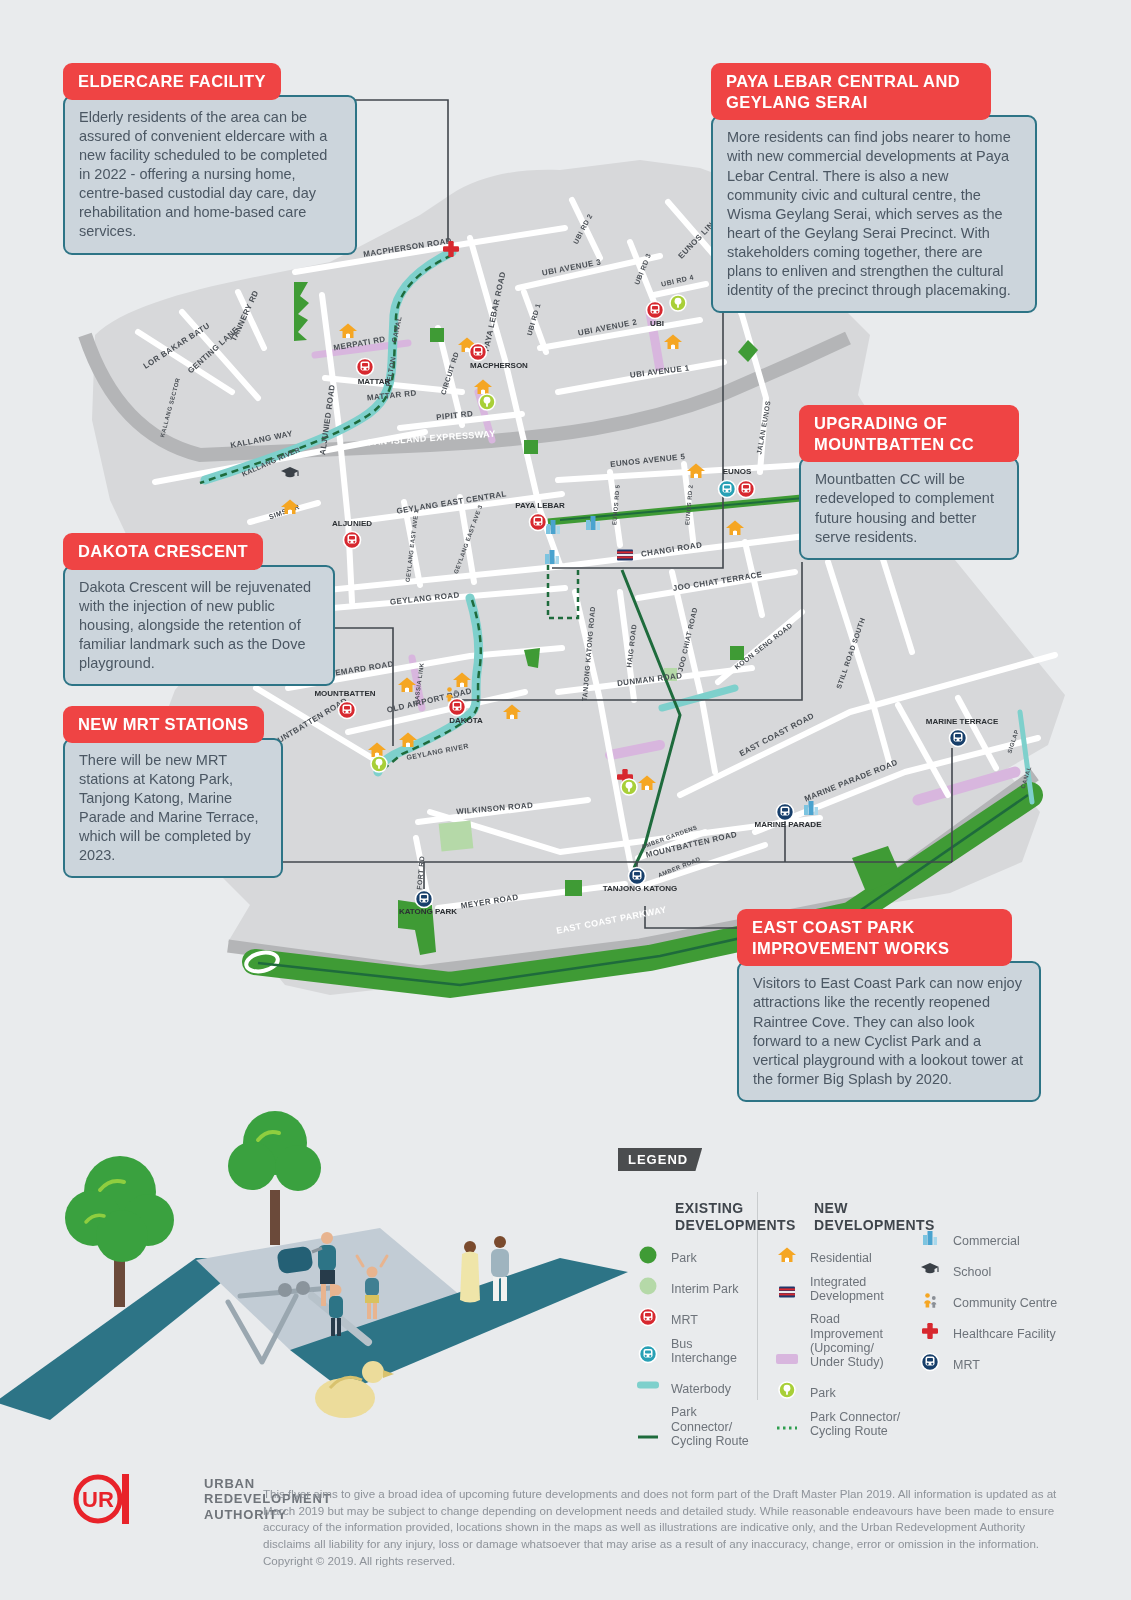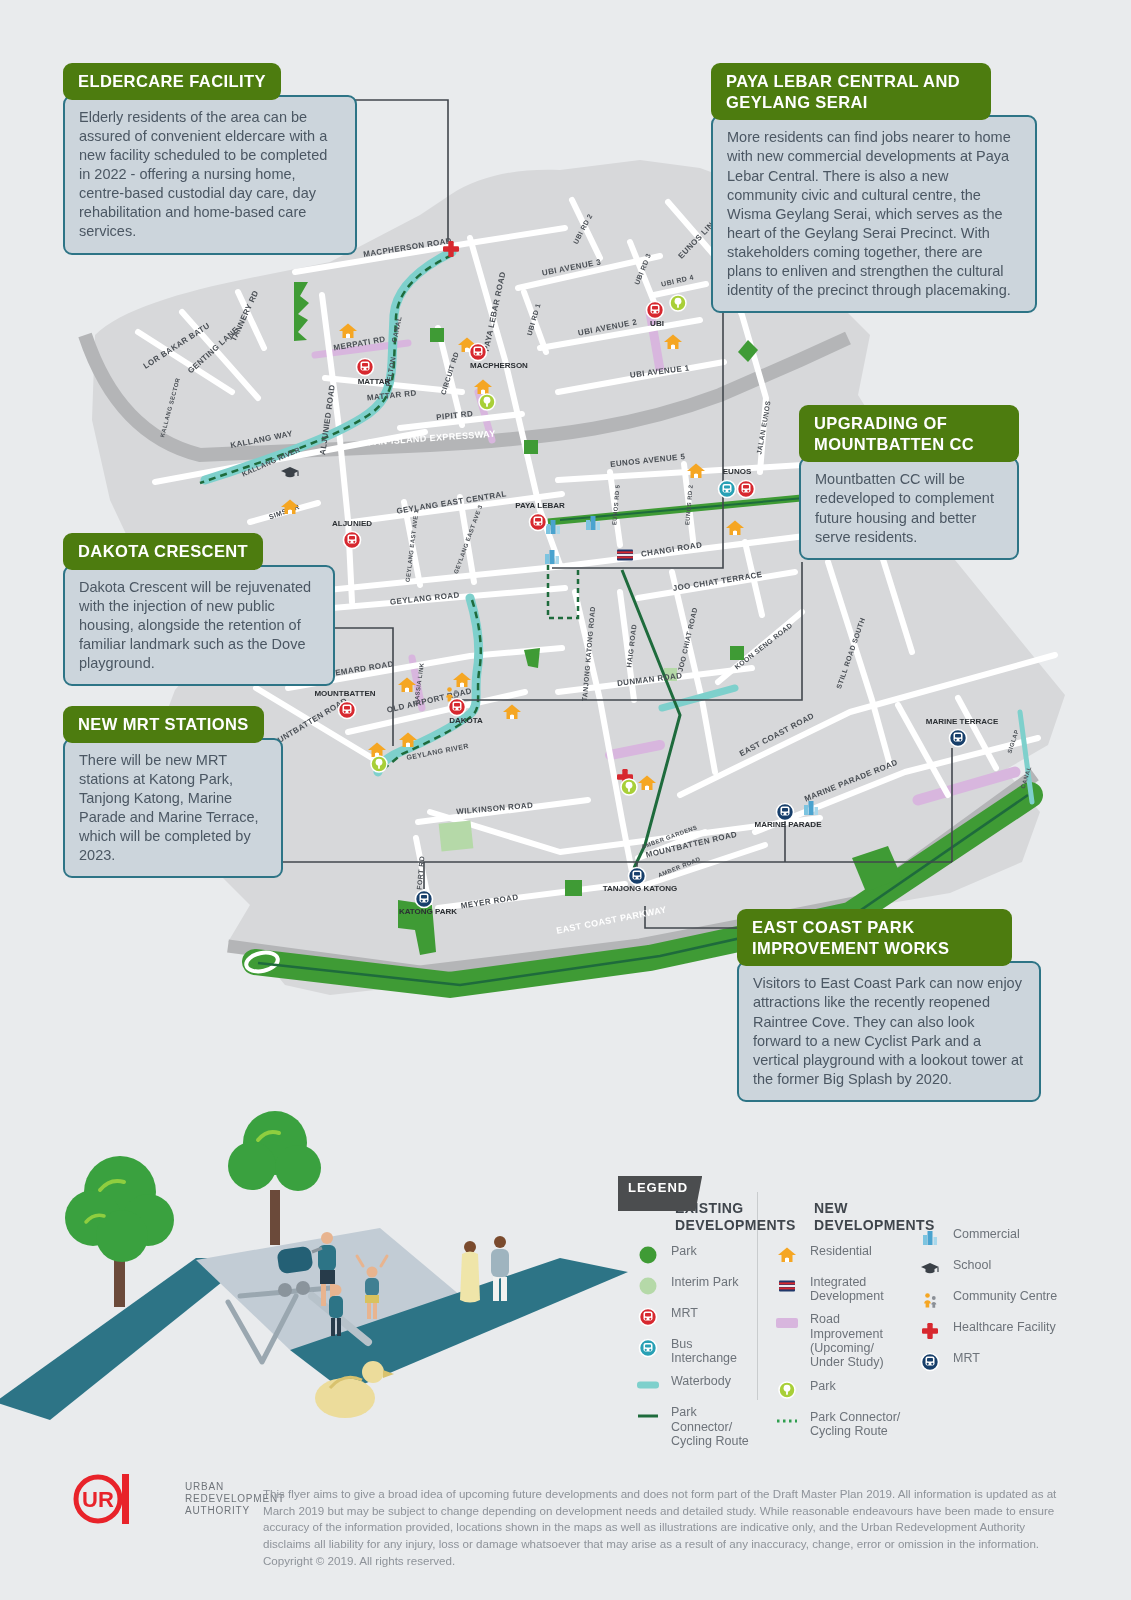--- a/index.html
+++ b/index.html
@@ -1,36 +1,36 @@
 <!DOCTYPE html>
 <html><head>
 <meta charset="utf-8">
 <style>
   html,body{margin:0;padding:0;background:#e9ebed;}
   #stage{position:relative;width:1131px;height:1600px;background:#e9ebed;overflow:hidden;
          font-family:"Liberation Sans",sans-serif;}
   #map-svg{position:absolute;left:0;top:0;z-index:1;}
   .co{position:absolute;z-index:3;}
-  .co-head{display:inline-block;background:#4d7c0f;color:#fff;font-weight:bold;
+  .co-head{display:inline-block;background:#ef4444;color:#fff;font-weight:bold;
            font-size:16.5px;letter-spacing:.4px;padding:8px 15px;border-radius:9px;
            position:relative;z-index:2;line-height:1.25;}
   .co-body{background:#ccd5dc;border:2px solid #2d7486;border-radius:9px;
            padding:11px 14px;margin-top:-5px;position:relative;z-index:1;
            color:#4b5763;font-size:14.5px;line-height:1.32;}
-  .legend-tag{position:absolute;left:618px;top:1176px;background:#4b4d4f;color:#fff;
-              font-weight:bold;font-size:13px;letter-spacing:1px;padding:4px 14px 16px 10px;
+  .legend-tag{position:absolute;left:618px;top:1148px;background:#4b4d4f;color:#fff;
+              font-weight:bold;font-size:13px;letter-spacing:1px;padding:4px 14px 4px 10px;
               clip-path:polygon(0 0,100% 0,92% 100%,0 100%);z-index:3;}
   .lg-col{position:absolute;z-index:2;}
   .lg-title{font-weight:bold;font-size:14px;color:#3f454c;letter-spacing:.4px;line-height:1.2;margin-bottom:10px;margin-left:42px;}
-  .lg-row{display:flex;align-items:flex-start;margin-bottom:9px;}
+  .lg-row{display:flex;align-items:flex-end;margin-bottom:9px;}
   .lg-row svg{flex:0 0 30px;}
   .lg-label{font-size:12.5px;color:#6d737a;margin-left:8px;line-height:1.15;}
   .lg-divider{position:absolute;left:757px;top:1192px;width:1px;height:208px;background:#c9ccce;z-index:2;}
   .footer-logo{position:absolute;left:72px;top:1468px;z-index:2;display:flex;align-items:center;gap:47px;}
-  .ura-text{margin-left:4px;color:#6f747a;font-weight:normal;font-size:10px;letter-spacing:.8px;line-height:1.18;}
+  .ura-text{margin-left:23px;color:#6f747a;font-weight:bold;font-size:13px;letter-spacing:.8px;line-height:1.18;}
   .disclaimer{position:absolute;left:263px;top:1486px;width:795px;z-index:2;
               font-size:11.6px;color:#8e939a;line-height:1.44;}
 </style>
 </head>
 <body>
 
 <div id="stage">
 
 <svg id="map-svg" width="1131" height="1600" viewBox="0 0 1131 1600">
 

